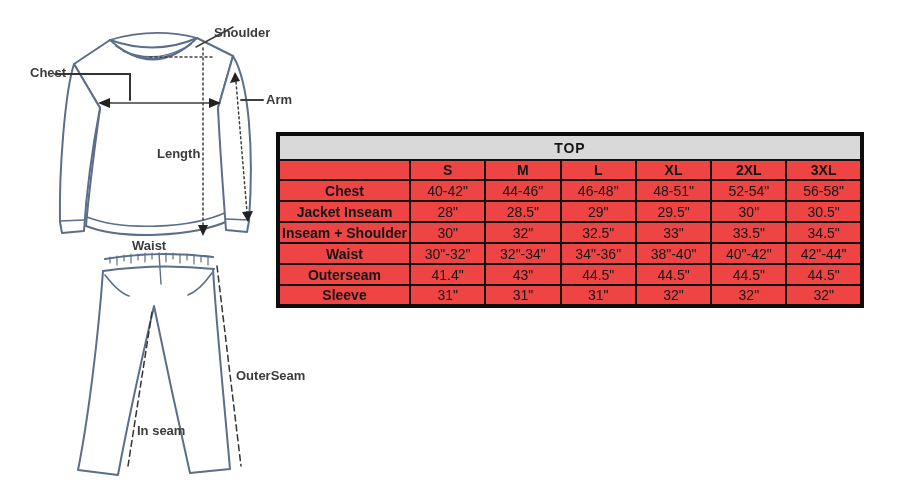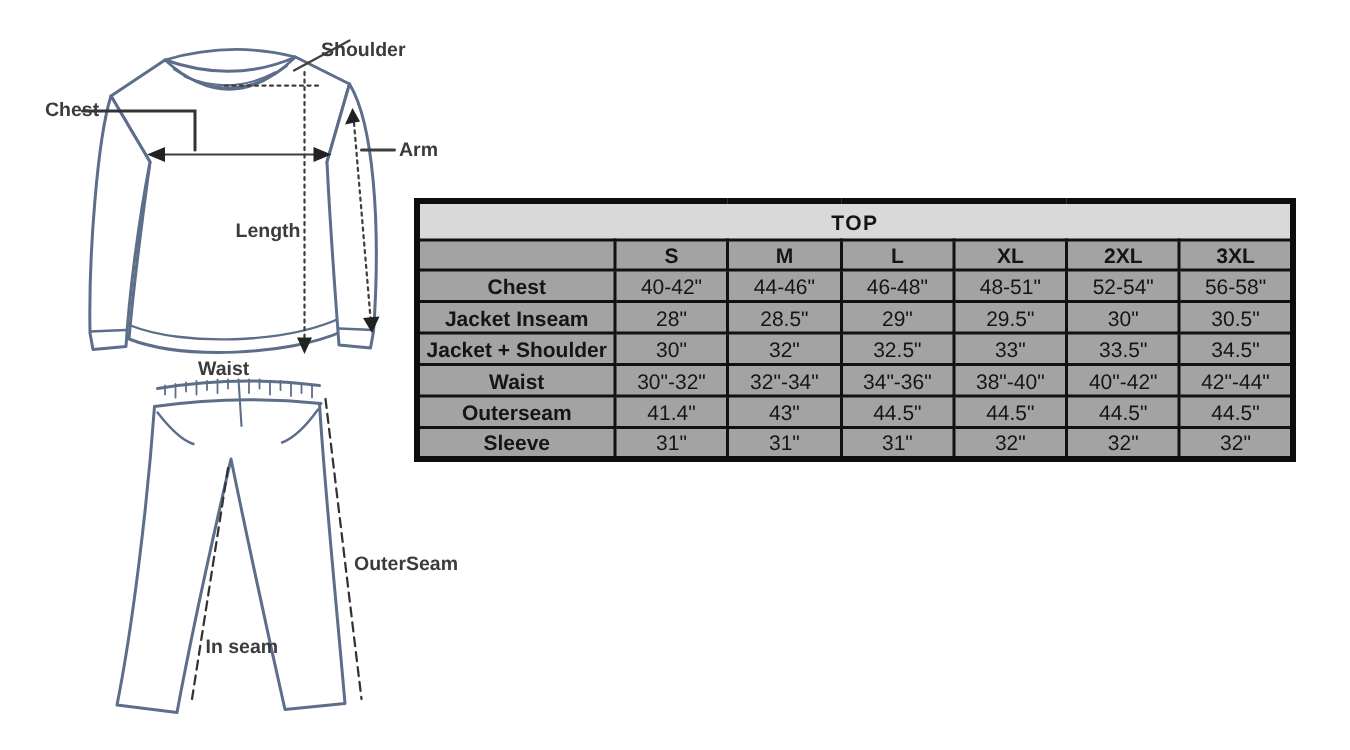--- a/index.html
+++ b/index.html
@@ -34,21 +34,21 @@
 
   
   table.chart {
     position: absolute;
     left: 276px;
     top: 132px;
     width: 471px;
     border-collapse: collapse;
     border: 4px solid #0d0d0d;
     table-layout: fixed;
-    background: #a3a3a3;
+    background: #ef4444;
   }
   table.chart td {
     border: 2px solid #111111;
     font-family: "Liberation Sans", sans-serif;
     font-size: 14px;
     color: #151515;
     text-align: center;
     vertical-align: middle;
     padding: 0;
     overflow: hidden;
@@ -173,21 +173,21 @@
       <tr class="data-row">
         <td class="row-label">Jacket Inseam</td>
         <td>28"</td>
         <td>28.5"</td>
         <td>29"</td>
         <td>29.5"</td>
         <td>30"</td>
         <td>30.5"</td>
       </tr>
       <tr class="data-row">
-        <td class="row-label">Jacket + Shoulder</td>
+        <td class="row-label">Inseam + Shoulder</td>
         <td>30"</td>
         <td>32"</td>
         <td>32.5"</td>
         <td>33"</td>
         <td>33.5"</td>
         <td>34.5"</td>
       </tr>
       <tr class="data-row">
         <td class="row-label">Waist</td>
         <td>30"-32"</td>

